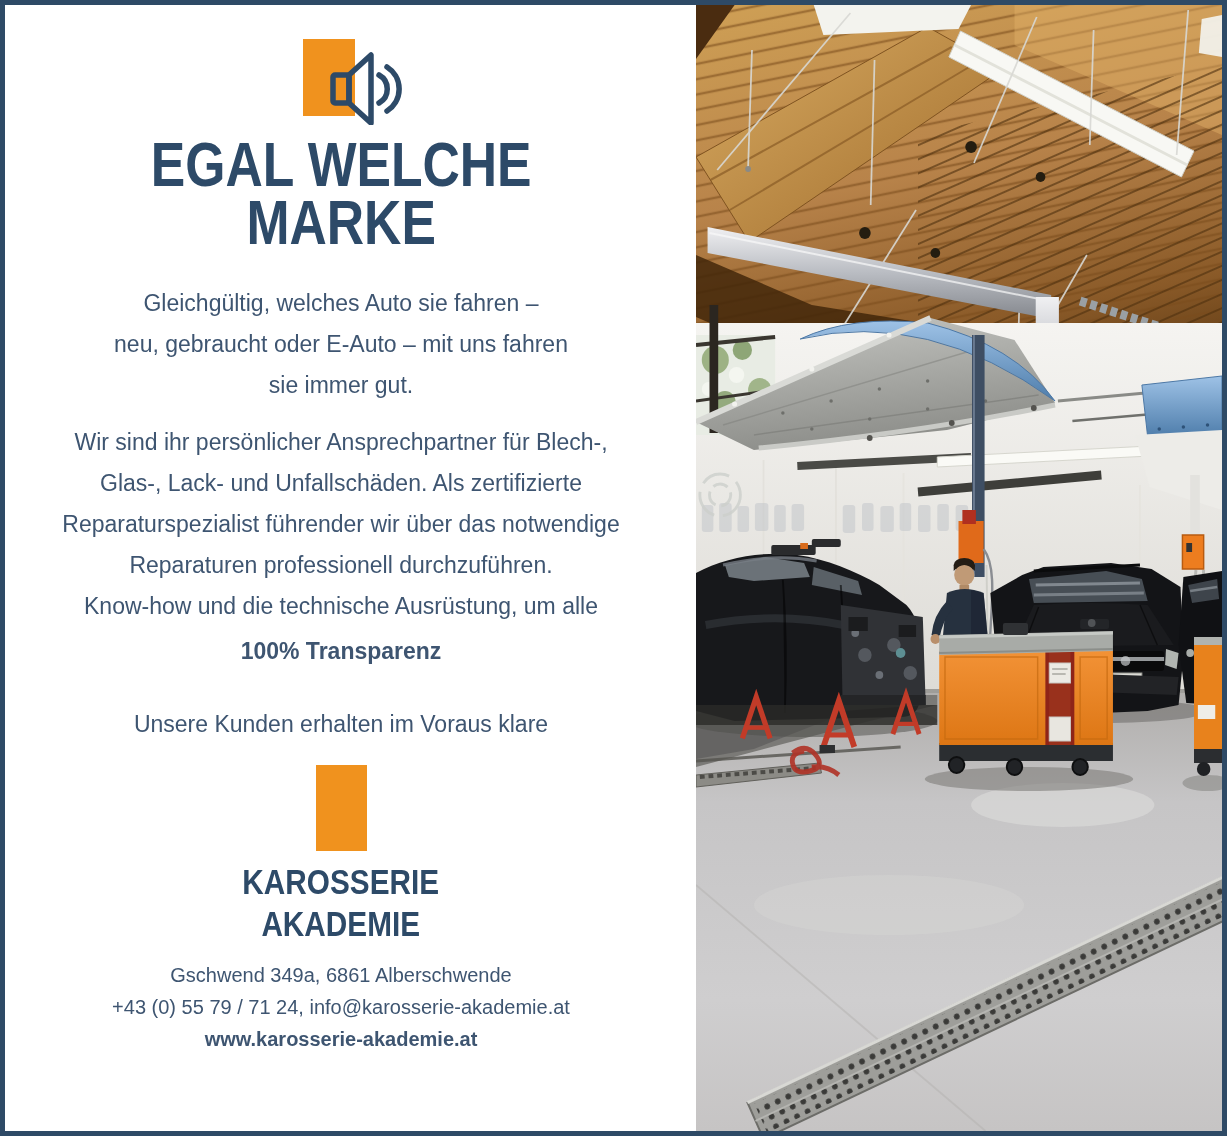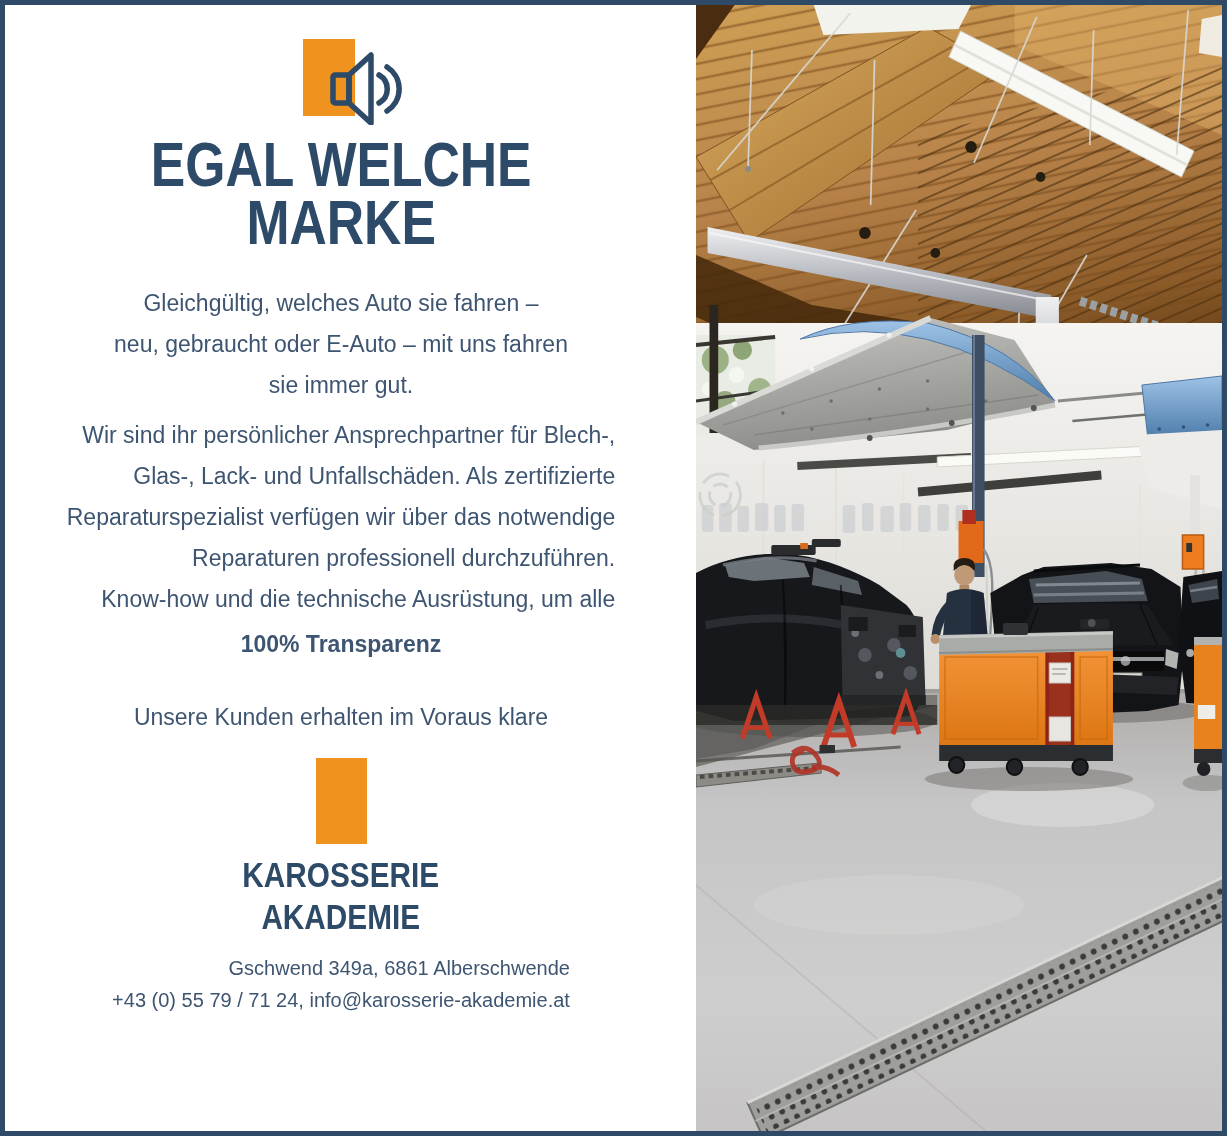--- a/index.html
+++ b/index.html
@@ -18,29 +18,29 @@
     width:672px;flex:0 0 672px;height:100%;display:flex;flex-direction:column;
     align-items:center;text-align:center;box-sizing:border-box;padding-top:34px;
   }
   .speaker-wrap{position:relative;width:100px;height:86px;transform:translateX(12px);}
   .headline{
     margin-top:10px;color:var(--navy);font-weight:bold;font-size:63px;line-height:58px;
     transform:scaleX(0.82);transform-origin:center;letter-spacing:0px;white-space:nowrap;
   }
   .intro{margin-top:44px;}
   .para{color:var(--body-text);font-size:23px;line-height:41px;white-space:nowrap;margin-top:32px;}
-  .body-para{margin-top:9px;text-align:right;}
+  .body-para{margin-top:16px;}
   .transparency{margin-top:4px;}
   .trans-title{color:var(--body-text);font-size:23px;line-height:41px;font-weight:bold;white-space:nowrap;}
   .logo-mark{margin-top:20px;width:51px;height:86px;background:var(--orange);}
   .brand{
     margin-top:10px;color:var(--navy);font-weight:bold;font-size:35px;line-height:42px;
     transform:scaleX(0.85);transform-origin:center;white-space:nowrap;
   }
-  .contact{margin-top:14px;color:var(--body-text);font-size:20px;line-height:32px;white-space:nowrap;text-align:right;}
+  .contact{margin-top:14px;color:var(--body-text);font-size:20px;line-height:32px;white-space:nowrap;}
   .contact .website{font-weight:bold;}
   .photo{flex:1 1 auto;height:100%;position:relative;background:#d8d6d2;}
   .photo svg{display:block;width:100%;height:100%;}
   .spk{stroke:var(--navy);stroke-width:5.5;fill:none;stroke-linejoin:round;stroke-linecap:round;}
 </style>
 </head>
 <body>
 
 <div class="ad">
 
@@ -65,40 +65,41 @@
 
     <div class="para intro">
       <div>Gleichgültig, welches Auto sie fahren –</div>
       <div>neu, gebraucht oder E-Auto – mit uns fahren</div>
       <div>sie immer gut.</div>
     </div>
 
     <div class="para body-para">
       <div>Wir sind ihr persönlicher Ansprechpartner für Blech-,</div>
       <div>Glas-, Lack- und Unfallschäden. Als zertifizierte</div>
-      <div>Reparaturspezialist verfügen wir über das notwendige</div>
+      <div>Reparaturspezialist führender wir über das notwendige</div>
       <div>Reparaturen professionell durchzuführen.</div>
       <div>Know-how und die technische Ausrüstung, um alle</div>
     </div>
 
     <div class="transparency">
       <div class="trans-title">100% Transparenz</div>
       <div class="para">Unsere Kunden erhalten im Voraus klare</div>
     </div>
 
     <div class="logo-mark"></div>
 
     <div class="brand">
       <div>KAROSSERIE</div>
       <div>AKADEMIE</div>
     </div>
 
     <div class="contact">
       <div>Gschwend 349a, 6861 Alberschwende</div>
       <div>+43 (0) 55 79 / 71 24, info@karosserie-akademie.at</div>
+      <div class="website">www.karosserie-akademie.at</div>
     </div>
   </div>
 
   <div class="photo">
     <svg viewBox="0 0 545 1126" preserveAspectRatio="none">
       <defs>
         <linearGradient id="gWood" x1="0" y1="0" x2="0.25" y2="1">
           <stop offset="0" stop-color="#cfa055"></stop>
             <stop offset="0.45" stop-color="#b8834a"></stop>
           <stop offset="0.8" stop-color="#8a5a28"></stop>

